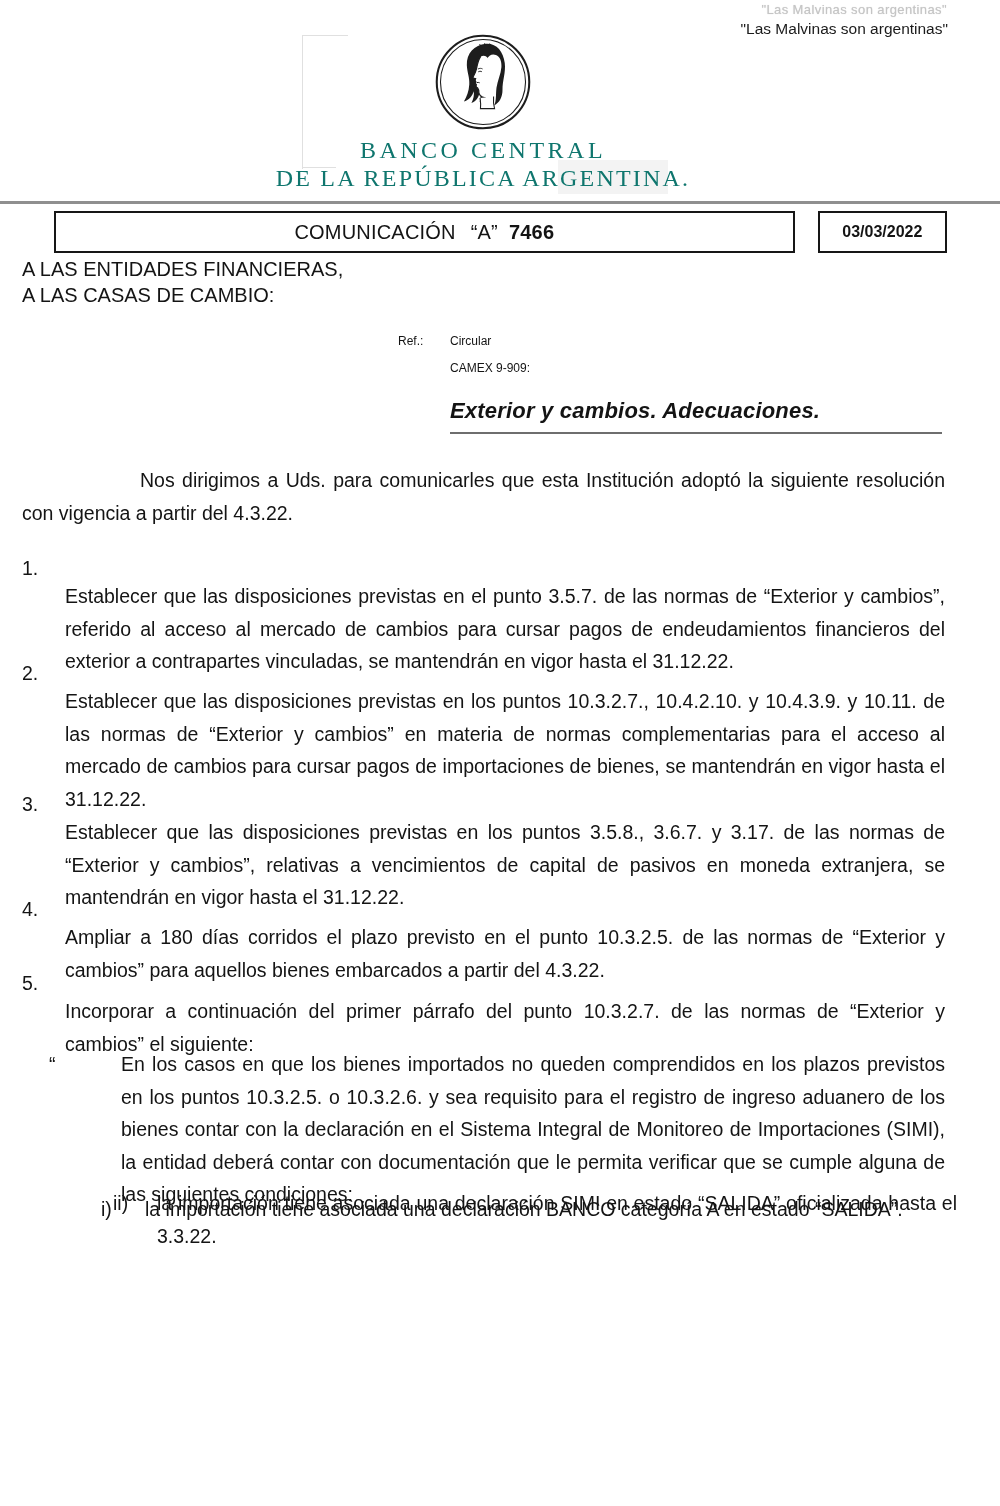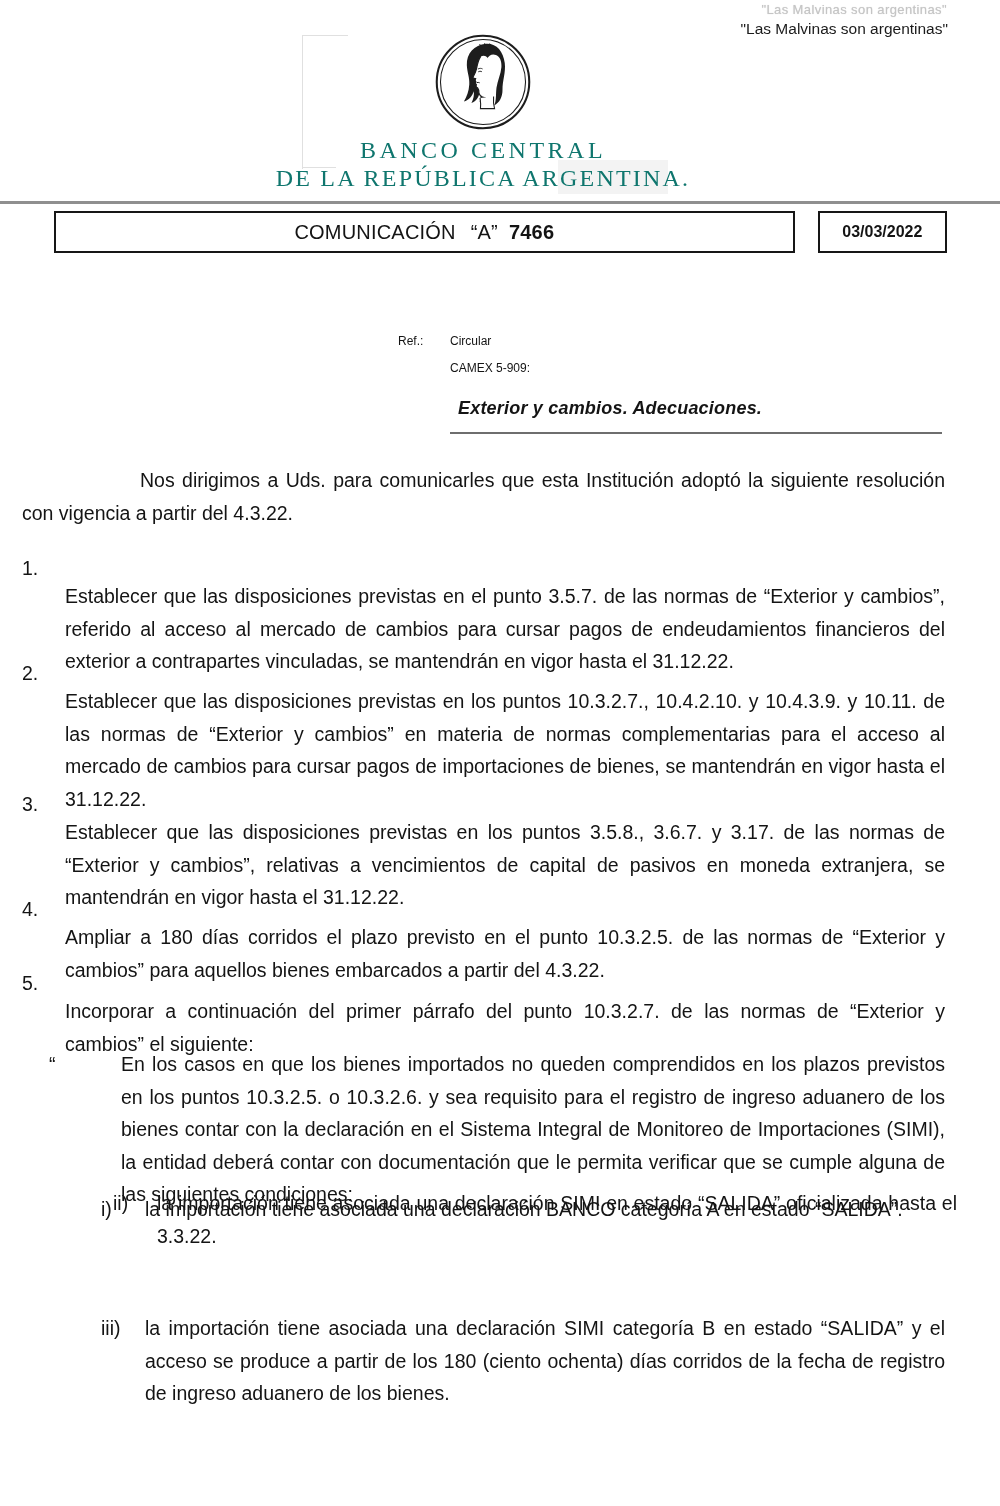--- a/index.html
+++ b/index.html
@@ -57,21 +57,21 @@
     font-size:16px; font-weight:bold;
   }
 
   .recipients { position:absolute; top:256px; left:22px; font-size:20px; line-height:26px; }
 
   
   .ref-row { position:absolute; top:328px; left:398px; display:flex; font-size:12px; line-height:27px; }
   .ref-label { width:52px; }
   .ref-subject {
     position:absolute; top:398px; left:450px;
-    font-size:18px; font-weight:bold; font-style:italic; letter-spacing:.2px;margin-left:8px;
+    font-size:22px; font-weight:bold; font-style:italic; letter-spacing:.2px;
   }
   .ref-underline { position:absolute; top:432px; left:450px; width:492px; height:2px; background:#6e6e6e; }
 
   
   .intro {
     position:absolute; top:464px; left:22px; width:923px;
     font-size:19.5px; line-height:33px; text-align:justify; text-indent:118px;
   }
   .item { position:absolute; left:22px; width:923px; display:flex; font-size:19.5px; line-height:32.5px; }
   .item-num { width:43px; flex:none; }
@@ -130,27 +130,29 @@
       <span>COMUNICACIÓN</span>
       <span class="comm-series">“A”</span>
       <span class="comm-num">7466</span>
     </div>
     <div class="date-box">
       <span>03/03/2022</span>
     </div>
   </div>
 
   <div class="recipients">
+    <div>A LAS ENTIDADES FINANCIERAS,</div>
+    <div>A LAS CASAS DE CAMBIO:</div>
   </div>
 
   <div class="ref-row">
     <div class="ref-label">Ref.:</div>
     <div>
       <div>Circular</div>
-      <div>CAMEX 5-909:</div>
+      <div>CAMEX 9-909:</div>
     </div>
   </div>
   <div class="ref-subject">Exterior y cambios. Adecuaciones.</div>
   <div class="ref-underline"></div>
 
   <p class="intro">Nos dirigimos a Uds. para comunicarles que esta Institución adoptó la siguiente resolución con vigencia a partir del 4.3.22.</p>
 
   <div class="item item-1">
     <span class="item-num">1.</span>
     <span class="item-text">Establecer que las disposiciones previstas en el punto 3.5.7. de las normas de “Exterior y cambios”, referido al acceso al mercado de cambios para cursar pagos de endeudamientos financieros del exterior a contrapartes vinculadas, se mantendrán en vigor hasta el 31.12.22.</span>
@@ -178,18 +180,14 @@
   </div>
 
   <div class="subitem sub-i">
     <span class="sub-label">i)</span>
     <span class="sub-text">la importación tiene asociada una declaración BANCO categoría A en estado “SALIDA”.</span>
   </div>
   <div class="subitem sub-ii">
     <span class="sub-label">ii)</span>
     <span class="sub-text">la importación tiene asociada una declaración SIMI en estado “SALIDA” oficializada hasta el 3.3.22.</span>
   </div>
-  <div class="subitem sub-iii">
-    <span class="sub-label">iii)</span>
-    <span class="sub-text">la importación tiene asociada una declaración SIMI categoría B en estado “SALIDA” y el acceso se produce a partir de los 180 (ciento ochenta) días corridos de la fecha de registro de ingreso aduanero de los bienes.</span>
-  </div>
 
 </div>
 
 </body></html>

